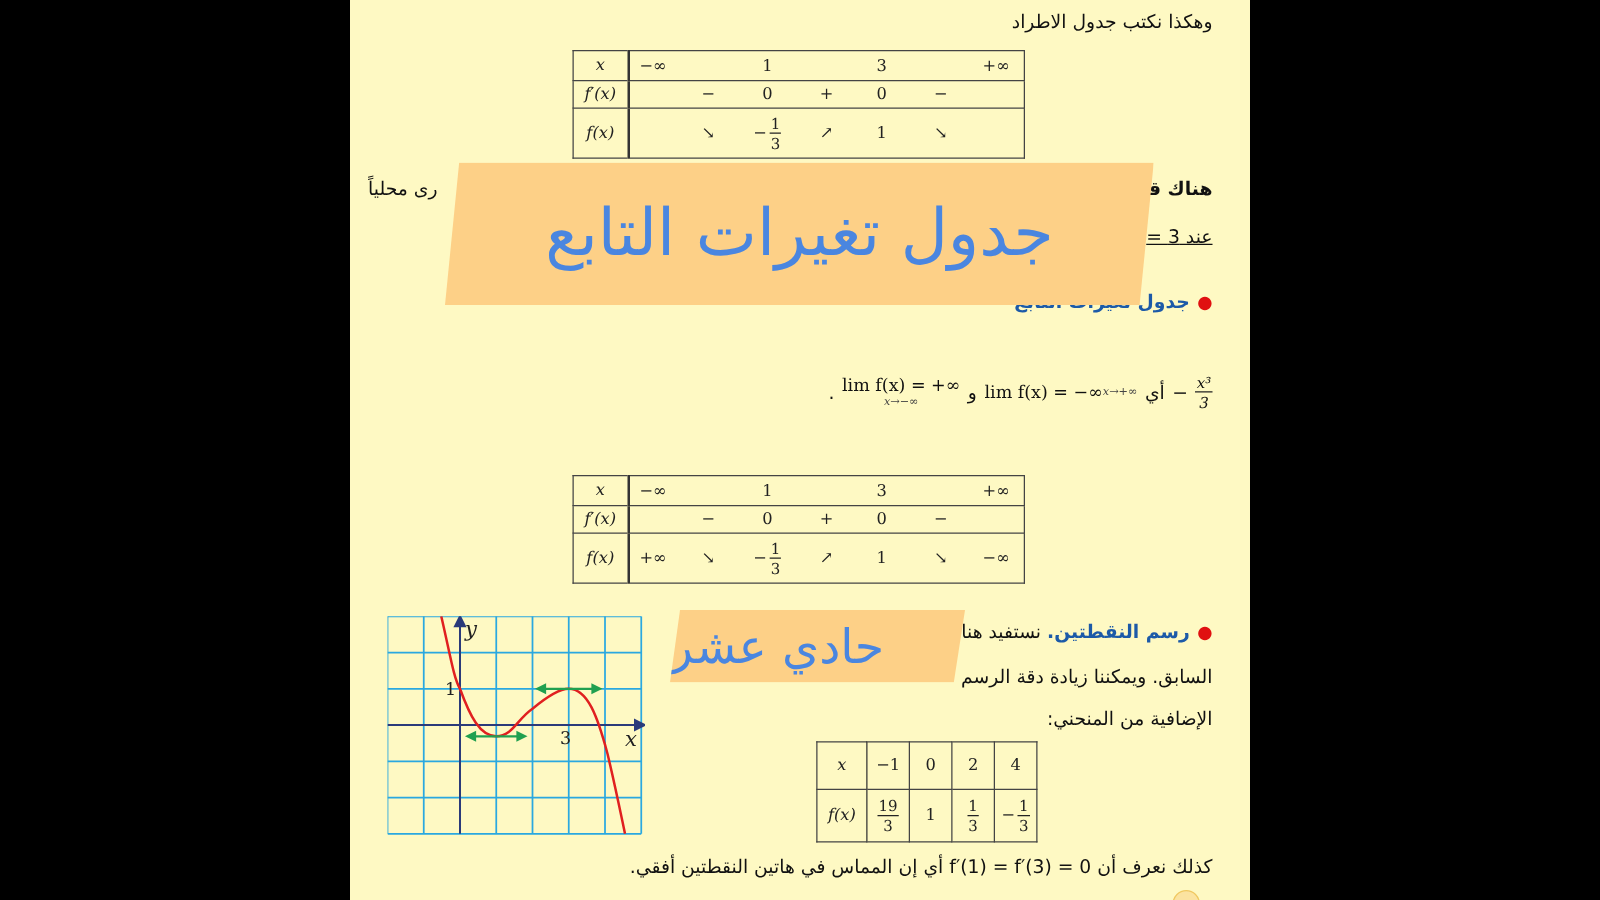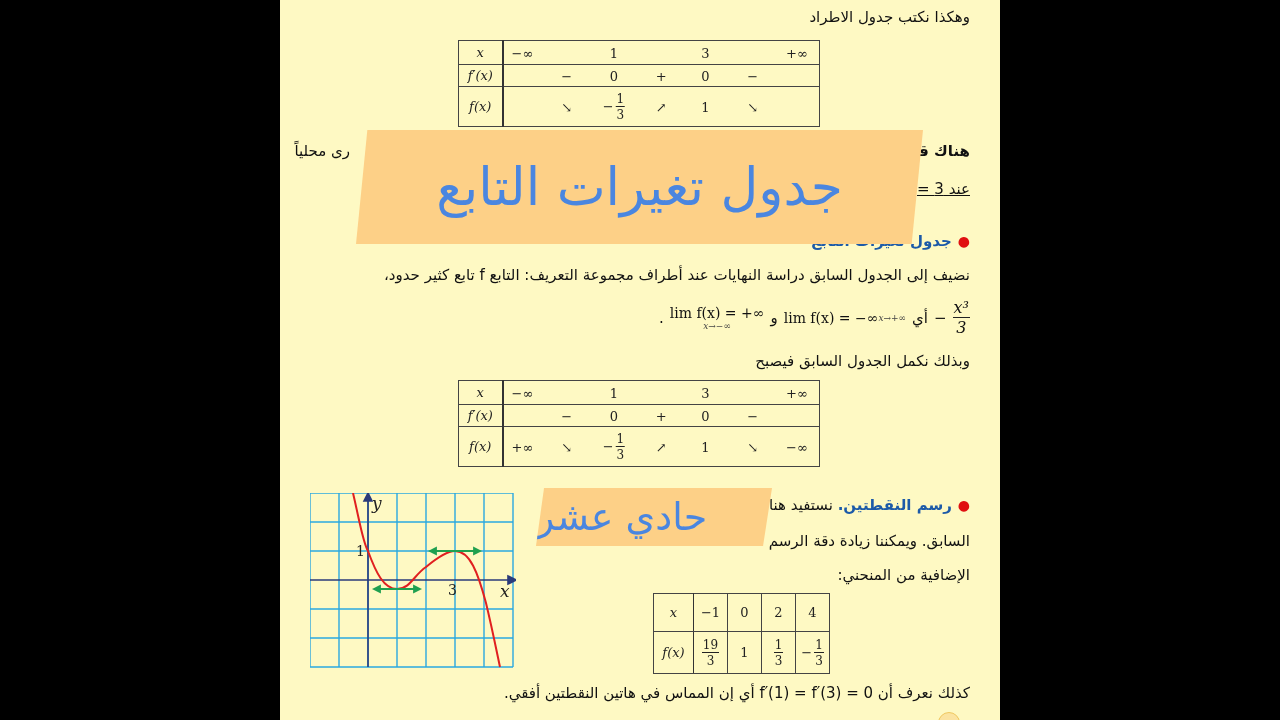--- a/index.html
+++ b/index.html
@@ -91,40 +91,38 @@
   </tbody>
     </table>
 
   <div class="ar" style="right:30px; top:142px;font-weight:bold;">هناك قي</div>
   <div class="ar" style="right:650px; top:142px;">رى محلياً</div>
   <div class="ar" style="right:30px; top:180px;text-decoration:underline;">عند 3 =</div>
   <div class="ar" style="right:30px; top:232px;">
     <span class="bullet">●</span><span class="blue-head">جدول تغيرات التابع</span>
   </div>
 
-  <div class="ar" style="right:30px; top:266px;">نضيف إلى الجدول السابق دراسة النهايات عند أطراف مجموعة التعريف: التابع f تابع كثير حدود،</div>
   <div class="ar" style="right:30px; top:300px; display:flex; align-items:center; gap:6px;">
-    <span class="frac math" style="font-size:16px;">
+    <span class="frac math" style="font-size:12px;">
         <span class="num">x³</span>
         <span class="den">3</span>
       </span>
     <span class="mathn">−</span>
     <span>أي</span>
     <span style="direction:ltr; display:inline-flex; flex-direction:row; align-items:center;">
       <span class="mathn" style="font-size:14px;">lim f(x) = −∞</span>
       <span class="math" style="font-size:9px; color:#444;">x→+∞</span>
     </span>
     <span>و</span>
     <span style="direction:ltr; display:inline-flex; flex-direction:column; align-items:center;">
       <span class="mathn" style="font-size:14px;">lim f(x) = +∞</span>
       <span class="math" style="font-size:9px; color:#444;">x→−∞</span>
     </span>
     <span>.</span>
   </div>
-  <div class="ar" style="right:30px; top:352px;">وبذلك نكمل الجدول السابق فيصبح</div>
 
   <table class="vt" style="left:178px; top:380px; width:362px;">
     <tbody>
         <tr style="height:24px;">
       <td class="lbl">x</td>
       <td>
             <div class="rowflex">
         <span style="left:6%;">−∞</span>
         <span style="left:35%;">1</span>
         <span style="left:64%;">3</span>

